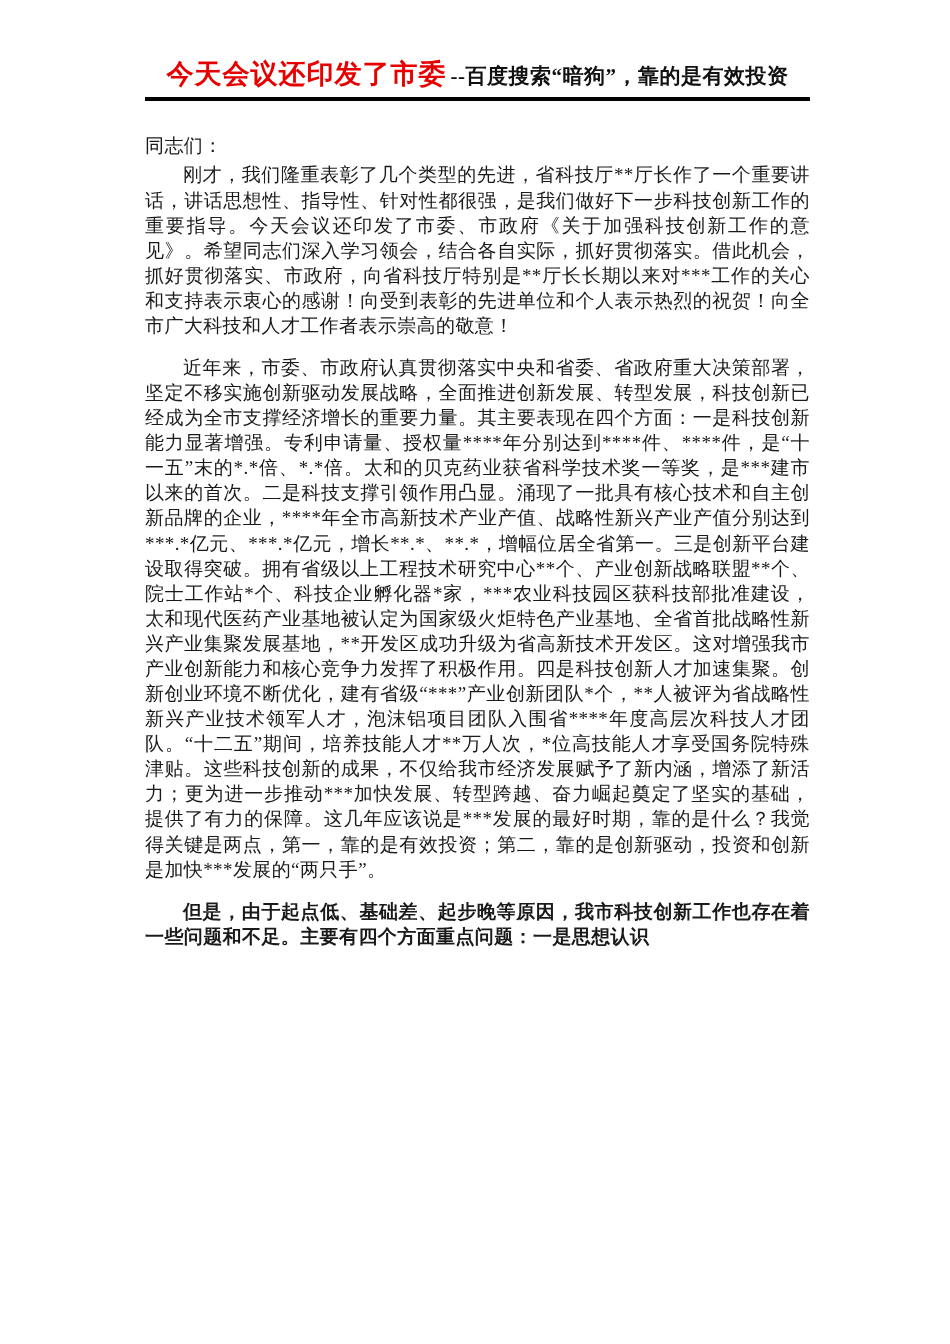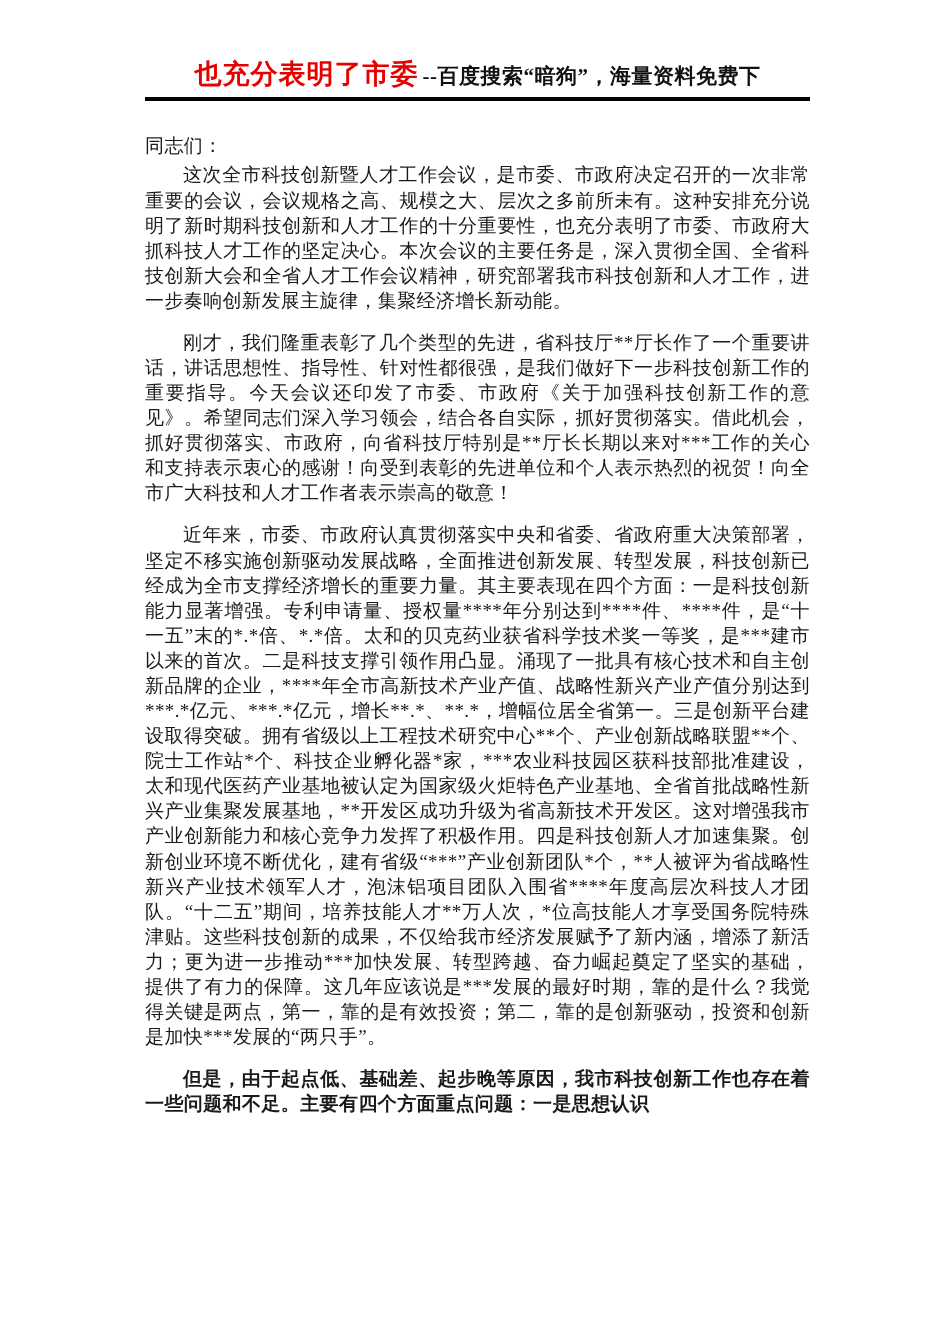--- a/index.html
+++ b/index.html
@@ -59,27 +59,26 @@
     margin-bottom: 0;
     font-weight: bold;
   }
 </style>
 </head>
 <body>
 
 <div class="page">
 
   <header class="watermark-header">
-    <span class="brand">也充分表明了市委</span>
-    <span class="tagline">--百度搜索“暗狗”，海量资料免费下</span>
+    <span class="brand">今天会议还印发了市委</span>
+    <span class="tagline">--百度搜索“暗狗”，靠的是有效投资</span>
   </header>
 
   <div class="divider"></div>
 
   <article class="doc">
     <p class="salutation">同志们：</p>
-    <p class="para">这次全市科技创新暨人才工作会议，是市委、市政府决定召开的一次非常重要的会议，会议规格之高、规模之大、层次之多前所未有。这种安排充分说明了新时期科技创新和人才工作的十分重要性，也充分表明了市委、市政府大抓科技人才工作的坚定决心。本次会议的主要任务是，深入贯彻全国、全省科技创新大会和全省人才工作会议精神，研究部署我市科技创新和人才工作，进一步奏响创新发展主旋律，集聚经济增长新动能。</p>
     <p class="para">刚才，我们隆重表彰了几个类型的先进，省科技厅**厅长作了一个重要讲话，讲话思想性、指导性、针对性都很强，是我们做好下一步科技创新工作的重要指导。今天会议还印发了市委、市政府《关于加强科技创新工作的意见》。希望同志们深入学习领会，结合各自实际，抓好贯彻落实。借此机会，抓好贯彻落实、市政府，向省科技厅特别是**厅长长期以来对***工作的关心和支持表示衷心的感谢！向受到表彰的先进单位和个人表示热烈的祝贺！向全市广大科技和人才工作者表示崇高的敬意！</p>
     <p class="para">近年来，市委、市政府认真贯彻落实中央和省委、省政府重大决策部署，坚定不移实施创新驱动发展战略，全面推进创新发展、转型发展，科技创新已经成为全市支撑经济增长的重要力量。其主要表现在四个方面：一是科技创新能力显著增强。专利申请量、授权量****年分别达到****件、****件，是“十一五”末的*.*倍、*.*倍。太和的贝克药业获省科学技术奖一等奖，是***建市以来的首次。二是科技支撑引领作用凸显。涌现了一批具有核心技术和自主创新品牌的企业，****年全市高新技术产业产值、战略性新兴产业产值分别达到***.*亿元、***.*亿元，增长**.*、**.*，增幅位居全省第一。三是创新平台建设取得突破。拥有省级以上工程技术研究中心**个、产业创新战略联盟**个、院士工作站*个、科技企业孵化器*家，***农业科技园区获科技部批准建设，太和现代医药产业基地被认定为国家级火炬特色产业基地、全省首批战略性新兴产业集聚发展基地，**开发区成功升级为省高新技术开发区。这对增强我市产业创新能力和核心竞争力发挥了积极作用。四是科技创新人才加速集聚。创新创业环境不断优化，建有省级“***”产业创新团队*个，**人被评为省战略性新兴产业技术领军人才，泡沫铝项目团队入围省****年度高层次科技人才团队。“十二五”期间，培养技能人才**万人次，*位高技能人才享受国务院特殊津贴。这些科技创新的成果，不仅给我市经济发展赋予了新内涵，增添了新活力；更为进一步推动***加快发展、转型跨越、奋力崛起奠定了坚实的基础，提供了有力的保障。这几年应该说是***发展的最好时期，靠的是什么？我觉得关键是两点，第一，靠的是有效投资；第二，靠的是创新驱动，投资和创新是加快***发展的“两只手”。</p>
     <p class="para">但是，由于起点低、基础差、起步晚等原因，我市科技创新工作也存在着一些问题和不足。主要有四个方面重点问题：一是思想认识</p>
   </article>
 
 </div>
 
 </body></html>

